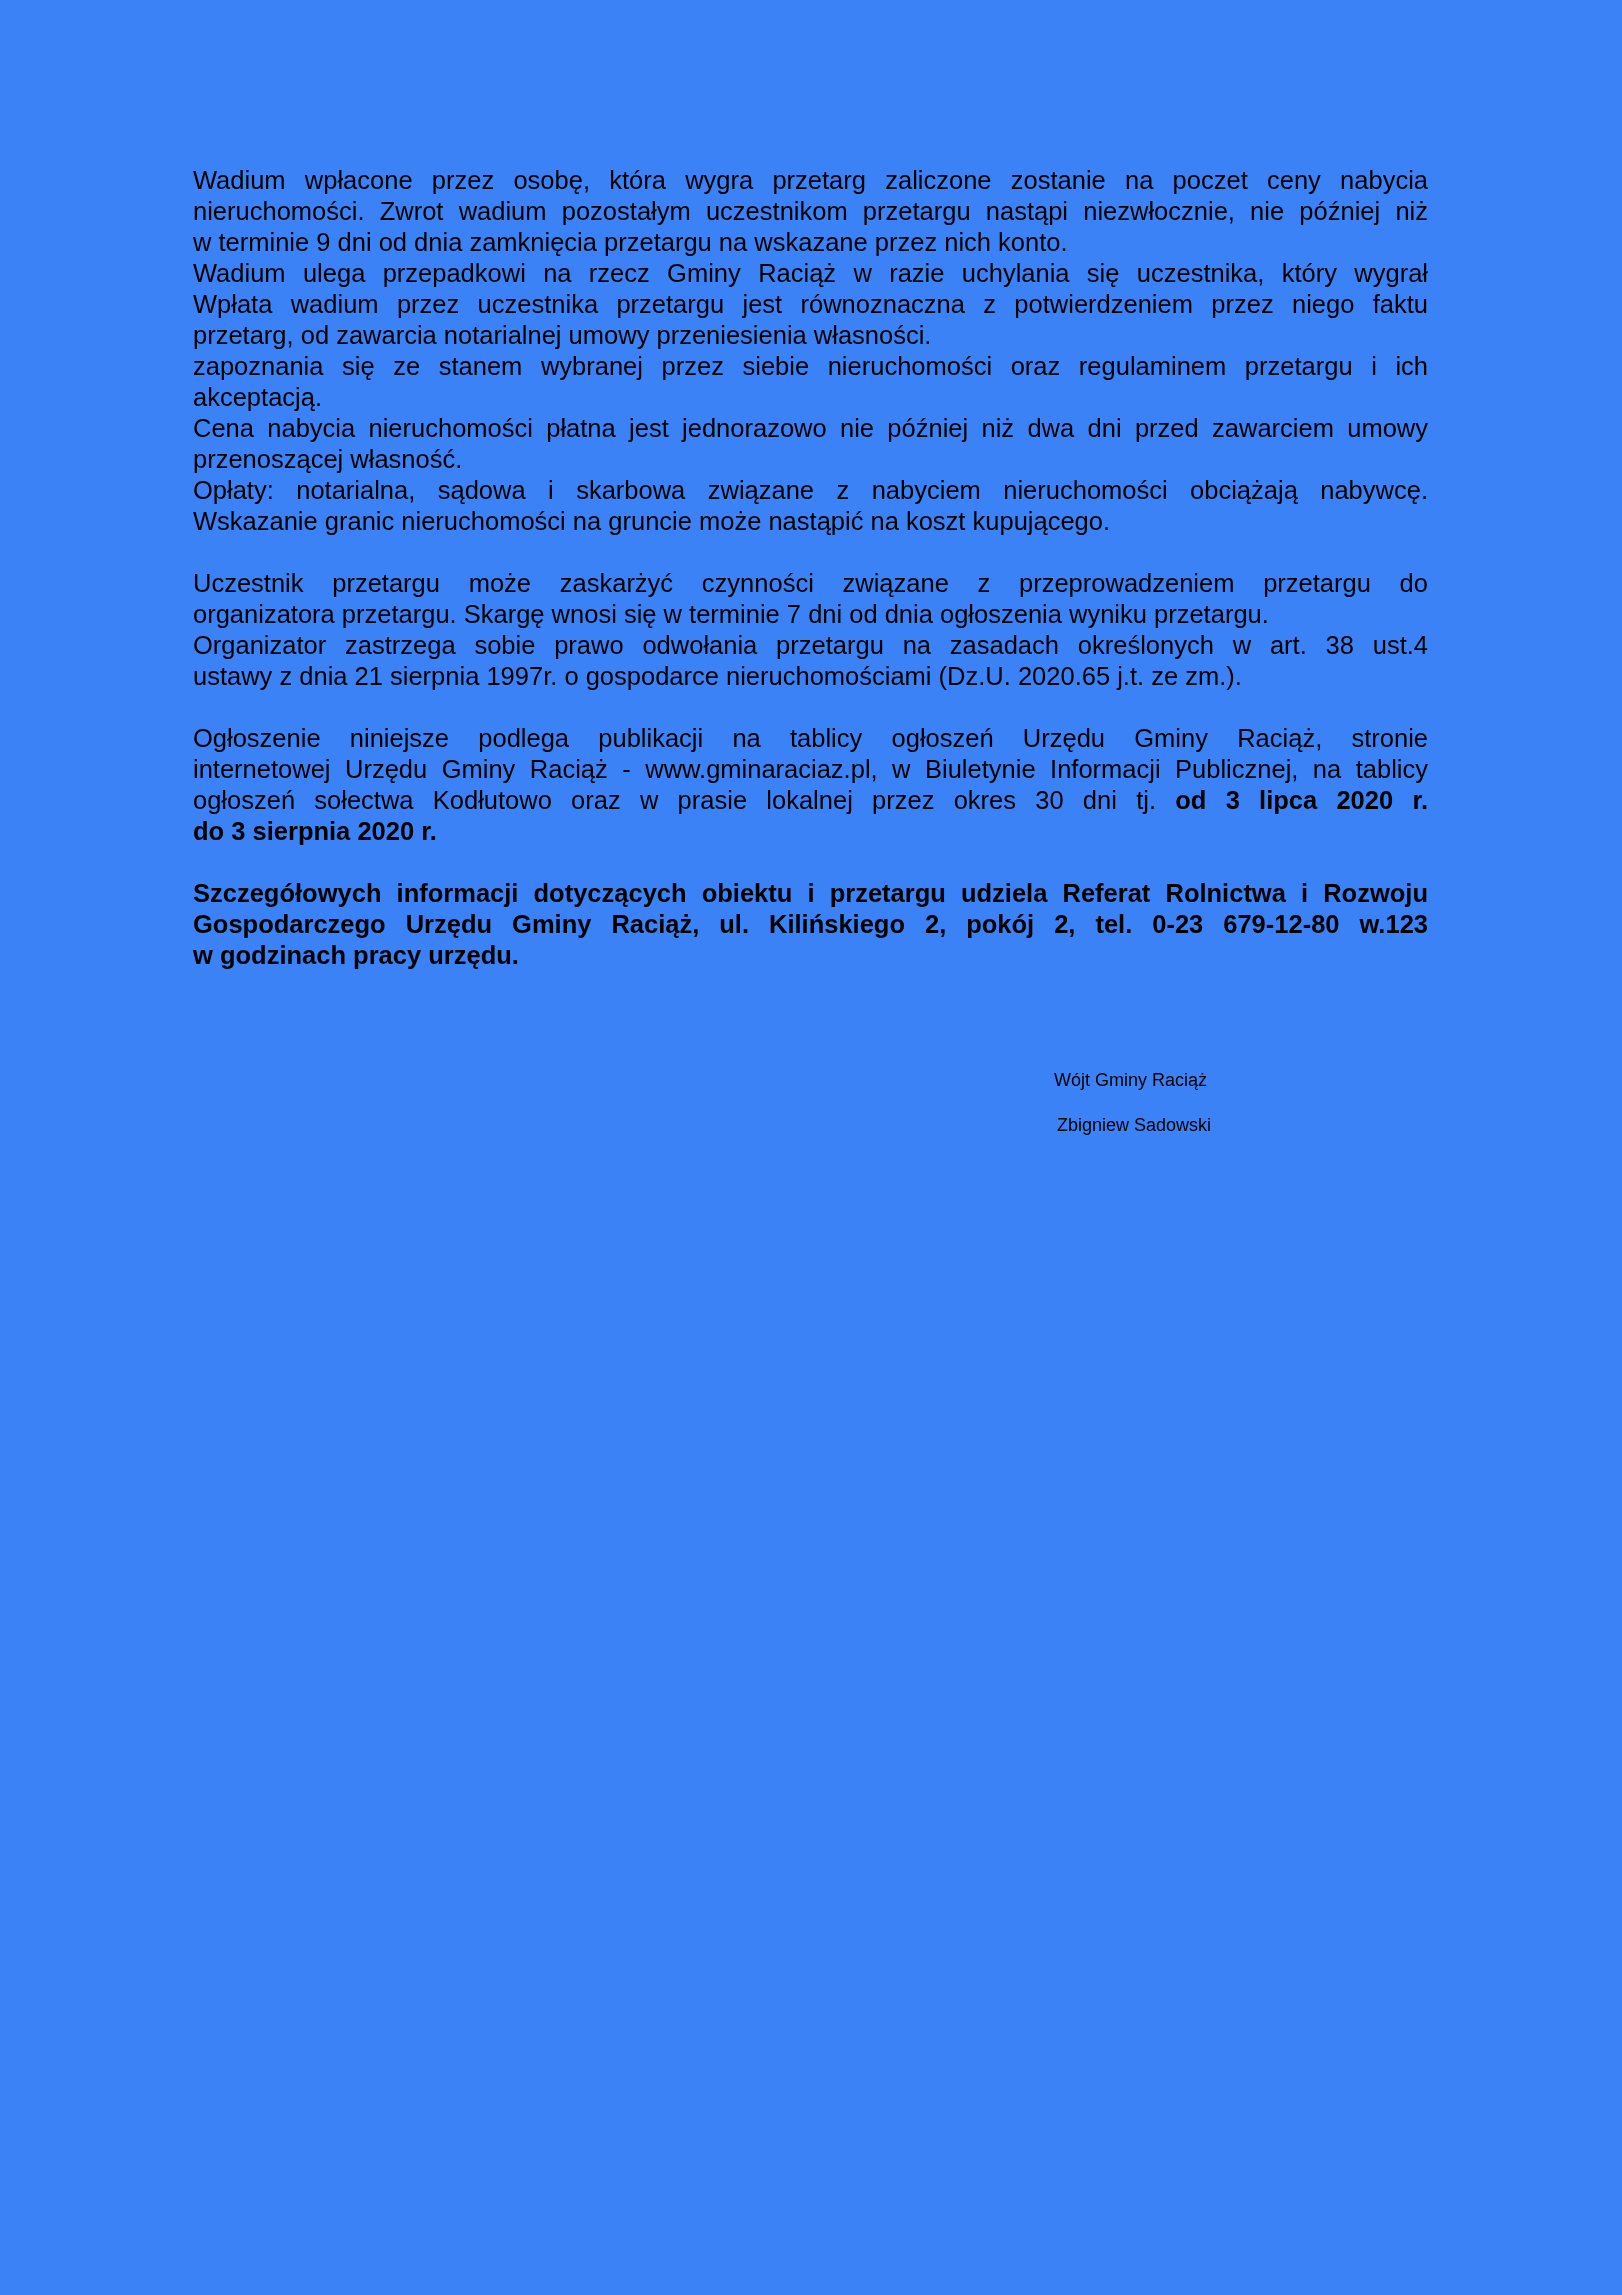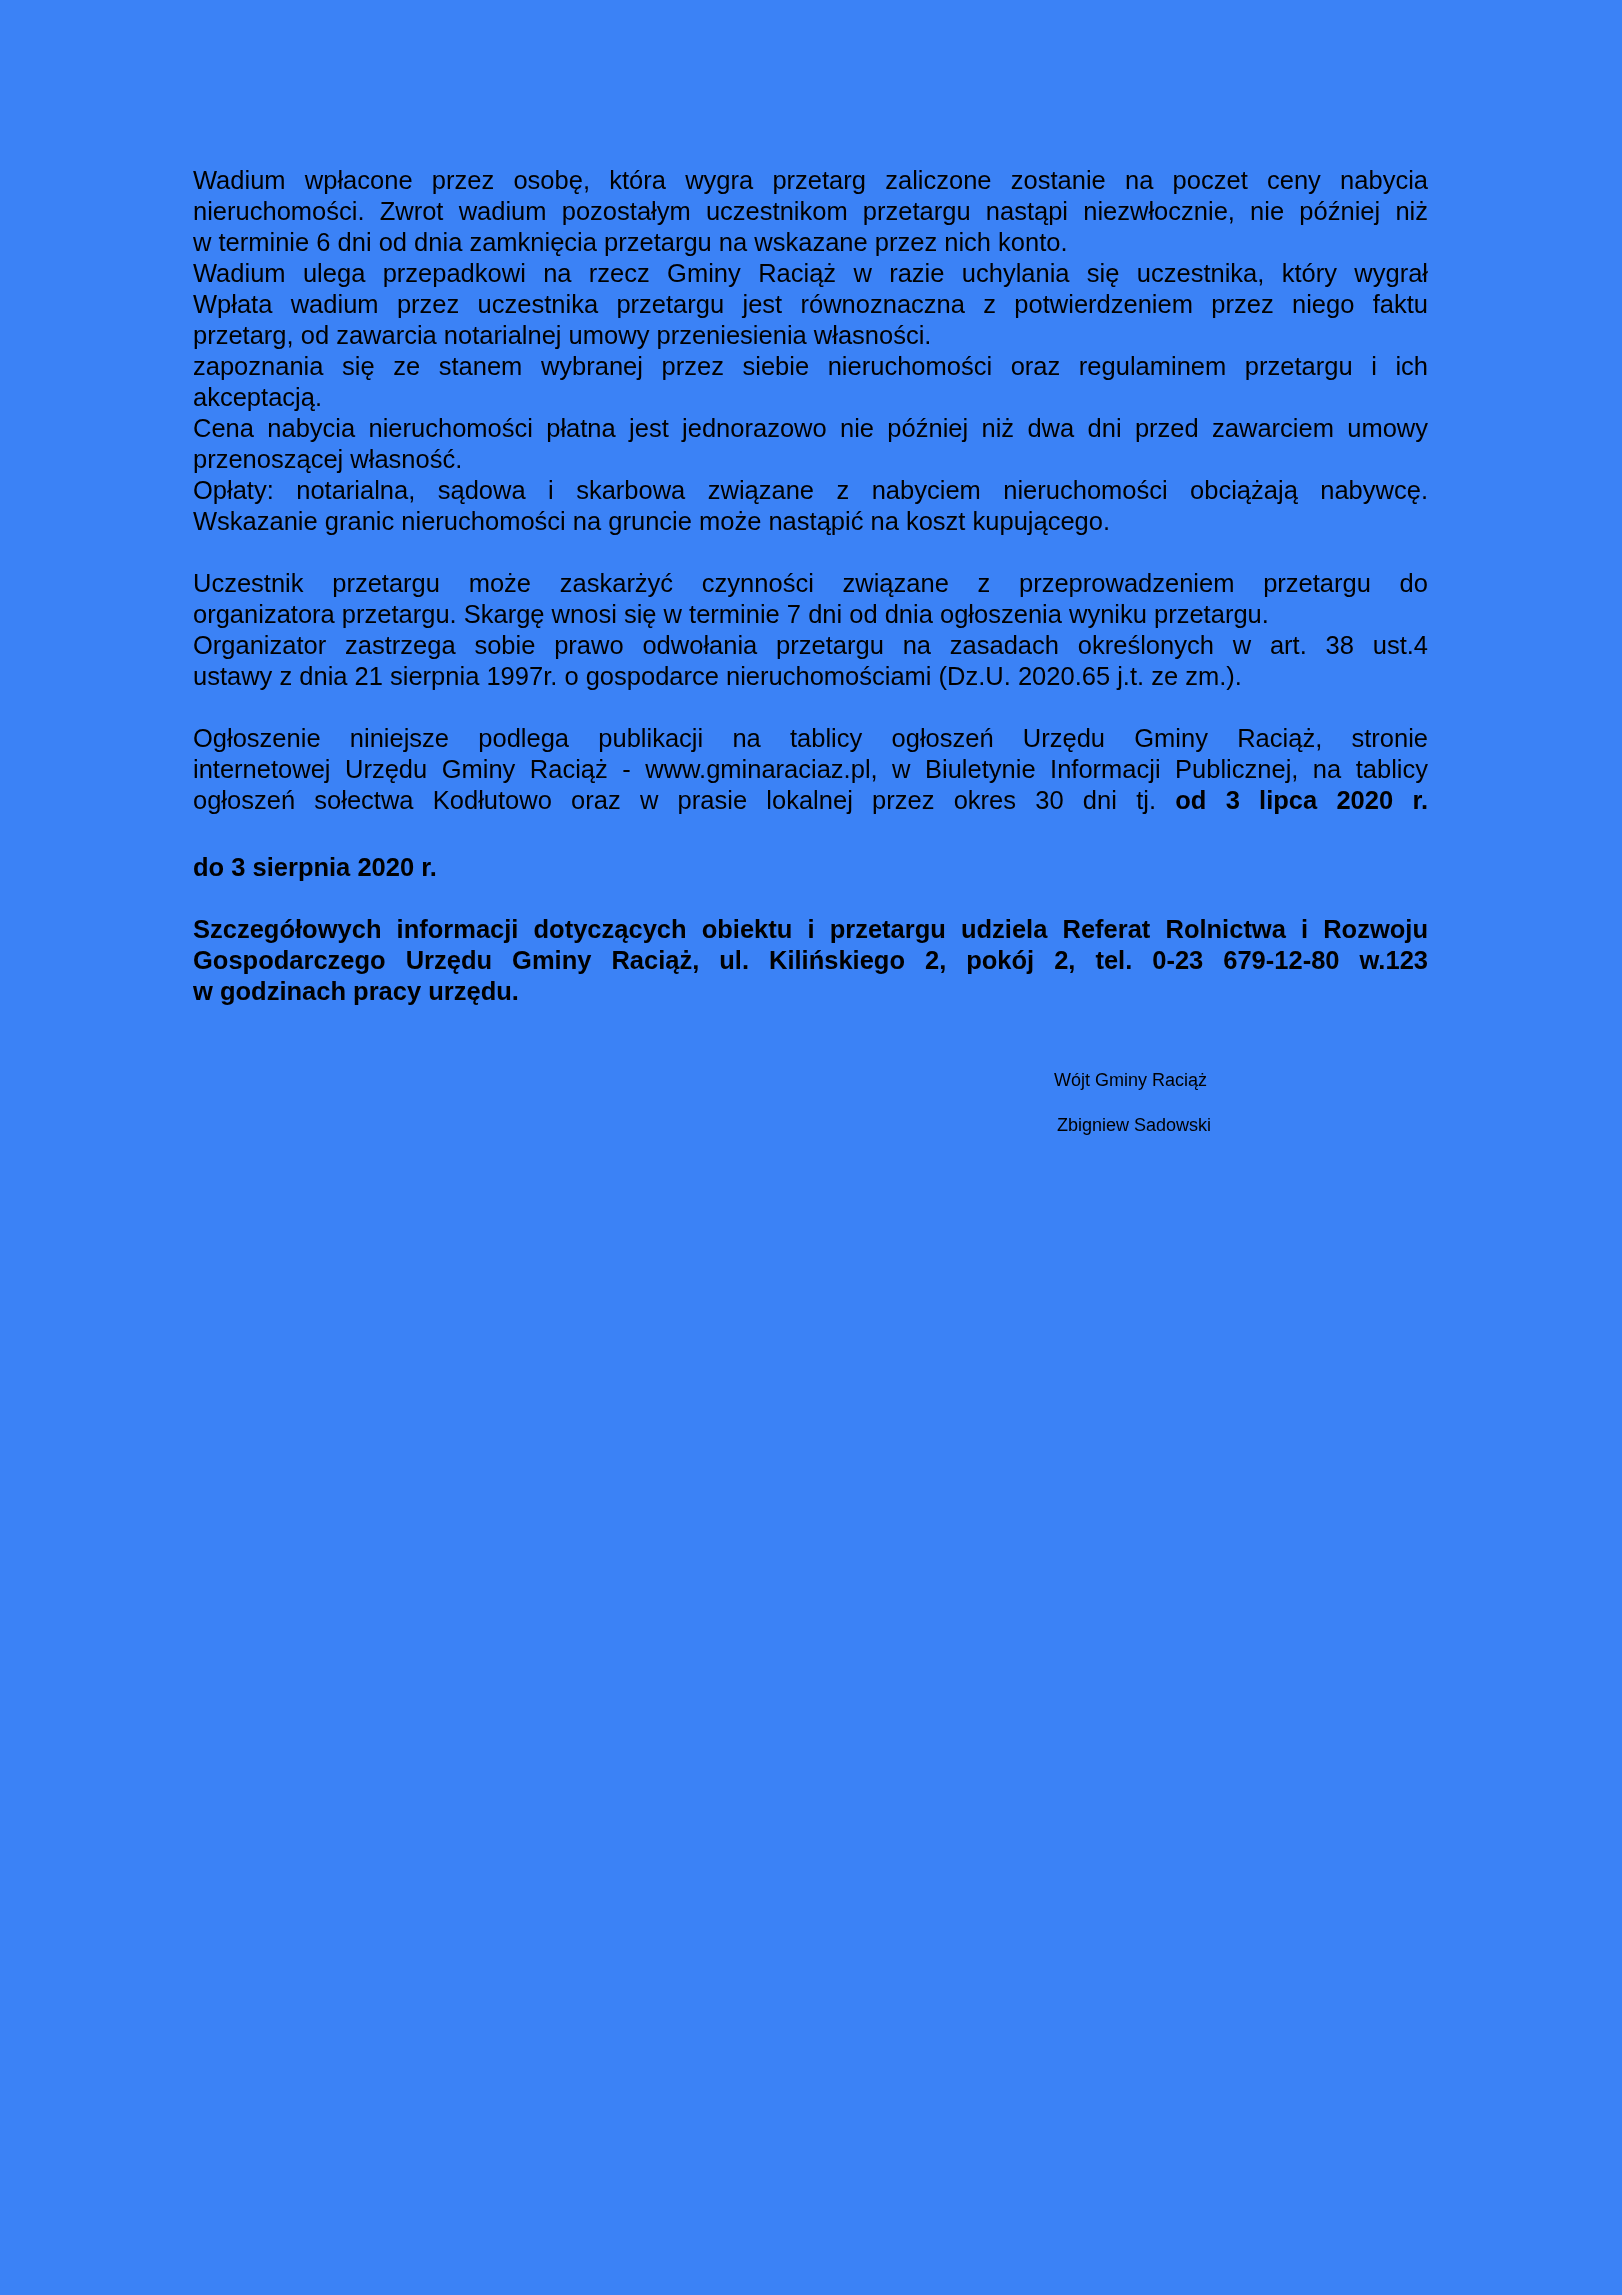--- a/index.html
+++ b/index.html
@@ -41,21 +41,20 @@
     .line {
       display: block;
       text-align: justify;
       text-align-last: justify;
     }
     .line.last {
       text-align-last: left;
     }
     .bold {
       font-weight: bold;
-      margin-top: 36px;
     }
     .signature {
       position: absolute;
       font-size: 18px;
       line-height: 31px;
       white-space: nowrap;
     }
     .sig-title {
       left: 1054px;
       top: 1065px;
@@ -67,21 +66,21 @@
   </style>
 </head>
 <body>
 
 <div class="page">
   <div class="body-text">
 
     <p class="para">
       <span class="line">Wadium wpłacone przez osobę, która wygra przetarg zaliczone zostanie na poczet ceny nabycia</span>
       <span class="line">nieruchomości. Zwrot wadium pozostałym uczestnikom przetargu nastąpi niezwłocznie, nie później niż</span>
-      <span class="line last">w terminie 6 dni od dnia zamknięcia przetargu na wskazane przez nich konto.</span>
+      <span class="line last">w terminie 9 dni od dnia zamknięcia przetargu na wskazane przez nich konto.</span>
       <span class="line">Wadium ulega  przepadkowi na rzecz Gminy Raciąż w razie uchylania się uczestnika, który wygrał</span>
       <span class="line">Wpłata wadium przez uczestnika przetargu jest równoznaczna z potwierdzeniem przez niego faktu</span>
       <span class="line last">przetarg, od zawarcia notarialnej umowy przeniesienia własności.</span>
       <span class="line">zapoznania się ze stanem wybranej przez siebie nieruchomości oraz regulaminem przetargu i ich</span>
       <span class="line last">akceptacją.</span>
       <span class="line">Cena nabycia nieruchomości płatna jest jednorazowo nie później niż dwa dni przed zawarciem umowy</span>
       <span class="line last">przenoszącej własność.</span>
       <span class="line">Opłaty: notarialna, sądowa i skarbowa związane z nabyciem nieruchomości obciążają nabywcę.</span>
       <span class="line last">Wskazanie granic nieruchomości na gruncie może nastąpić na koszt kupującego.</span>
     </p>

